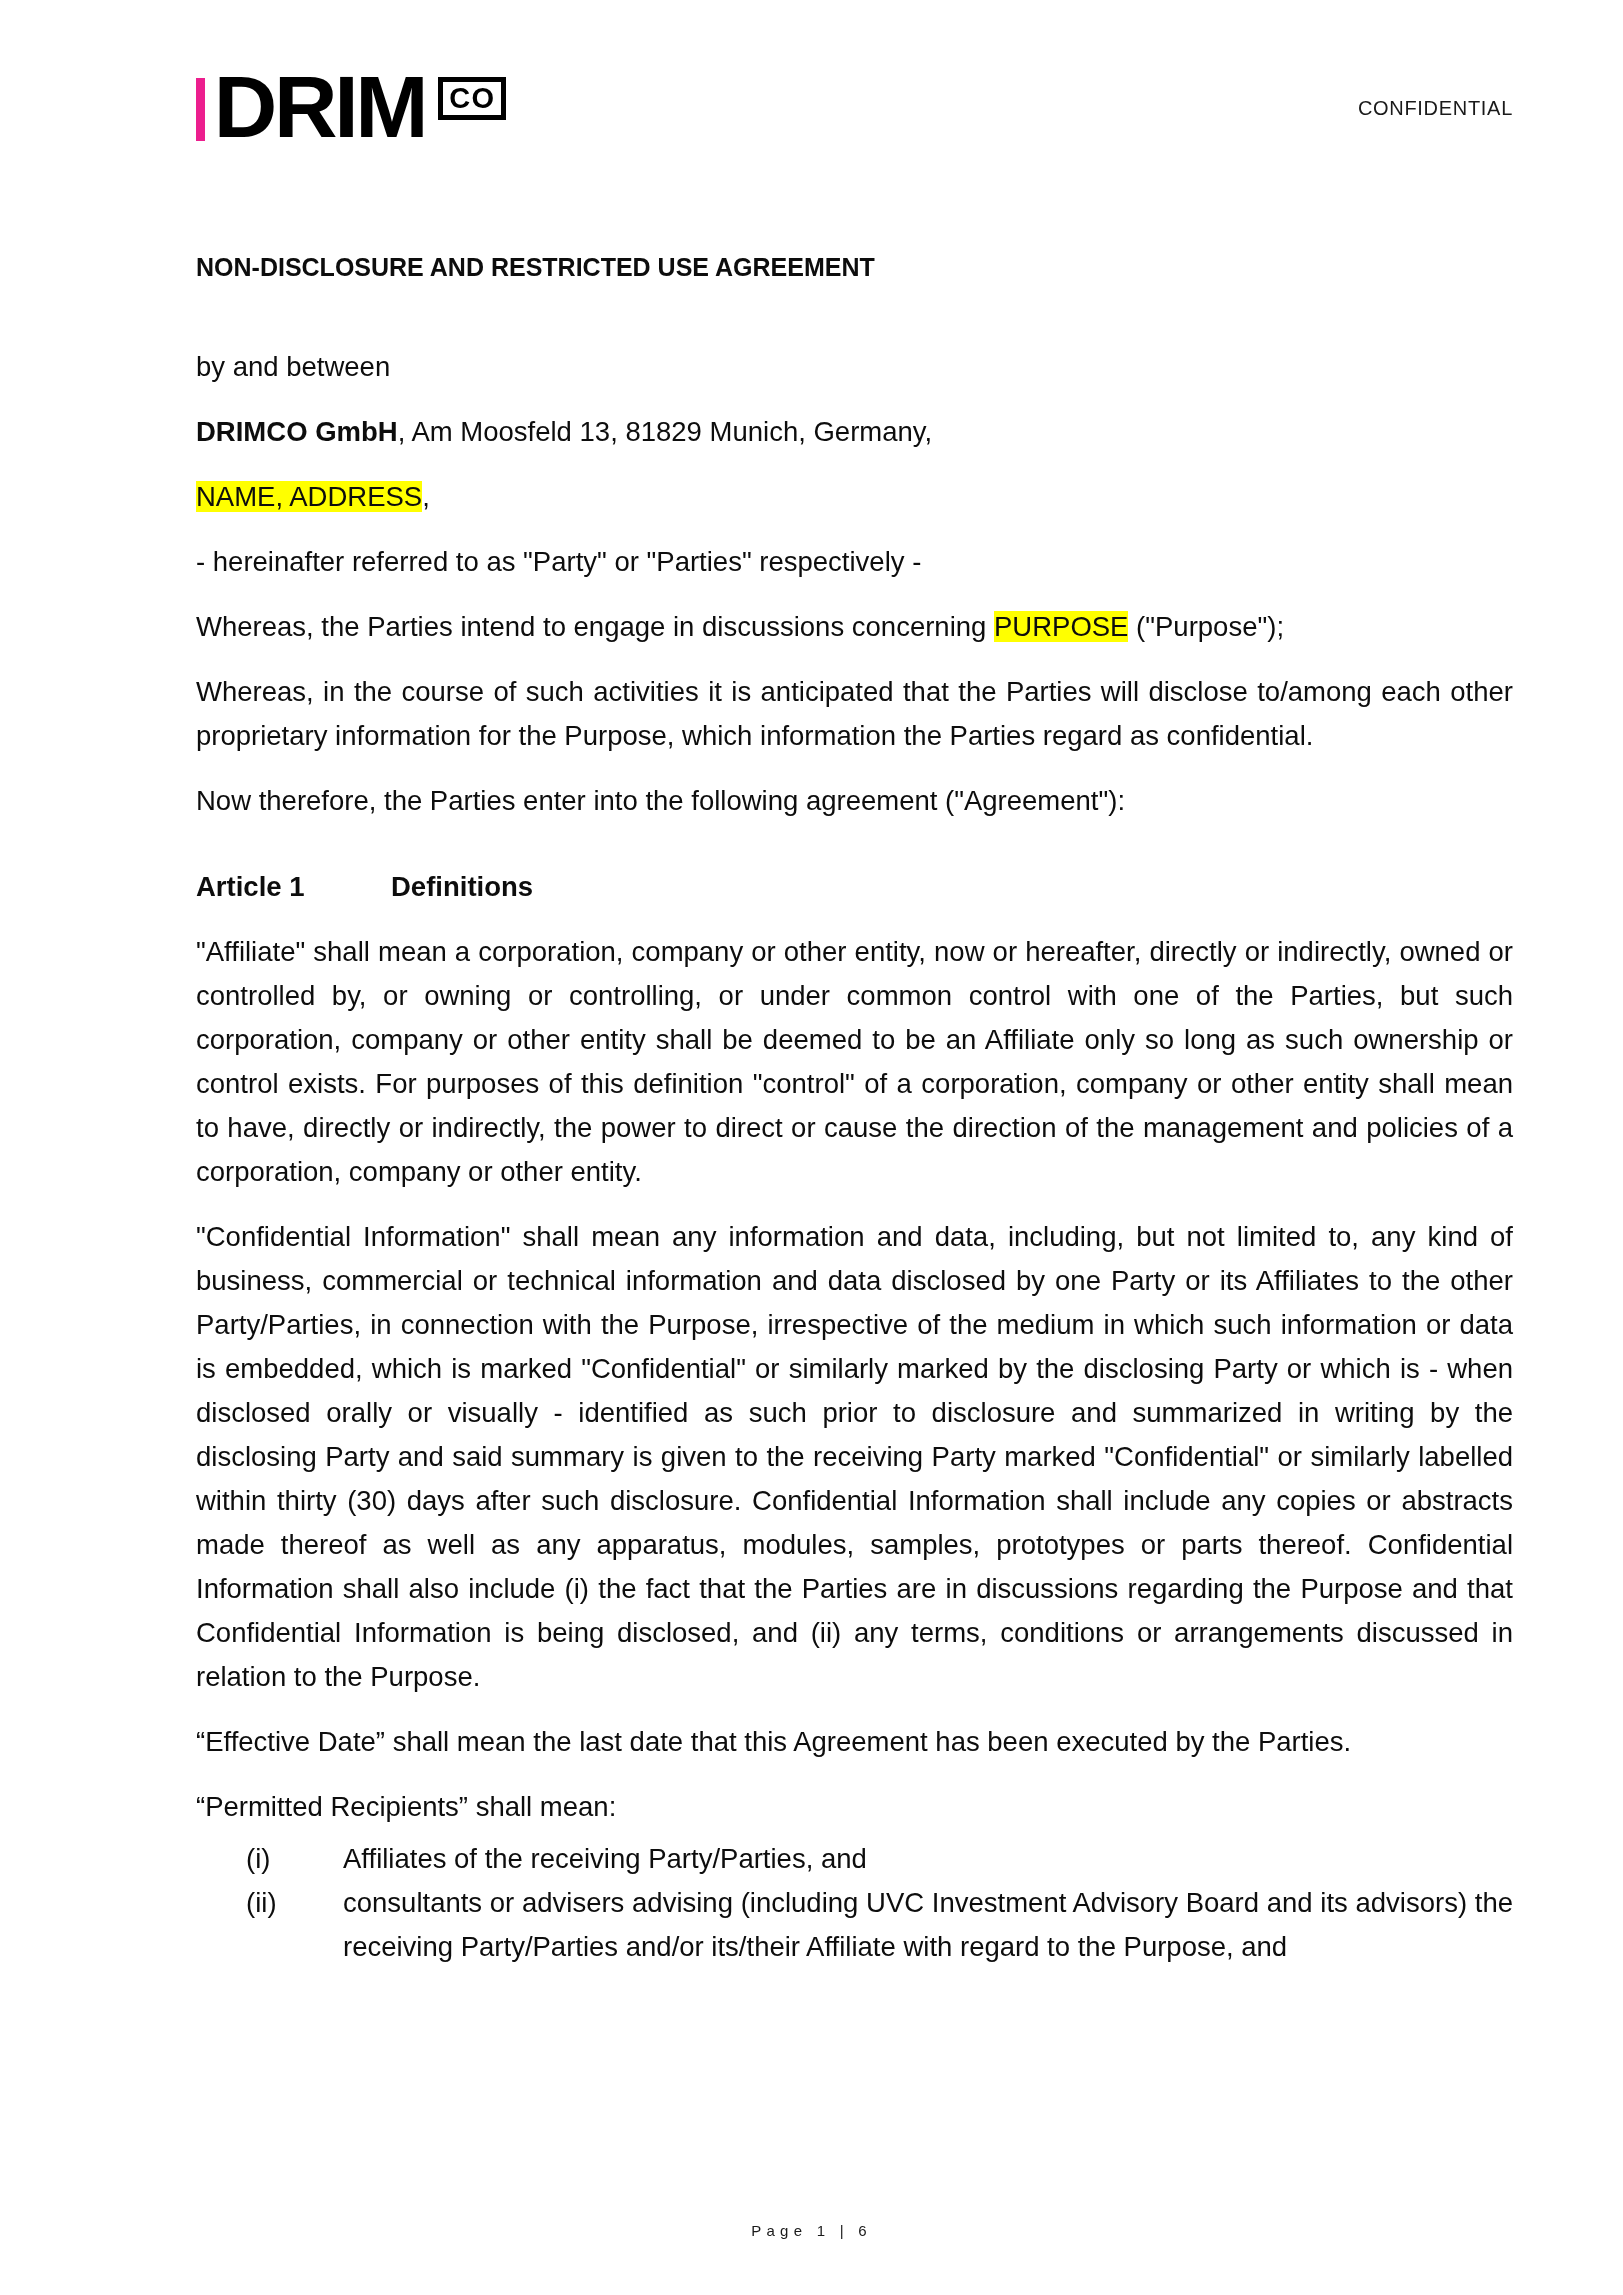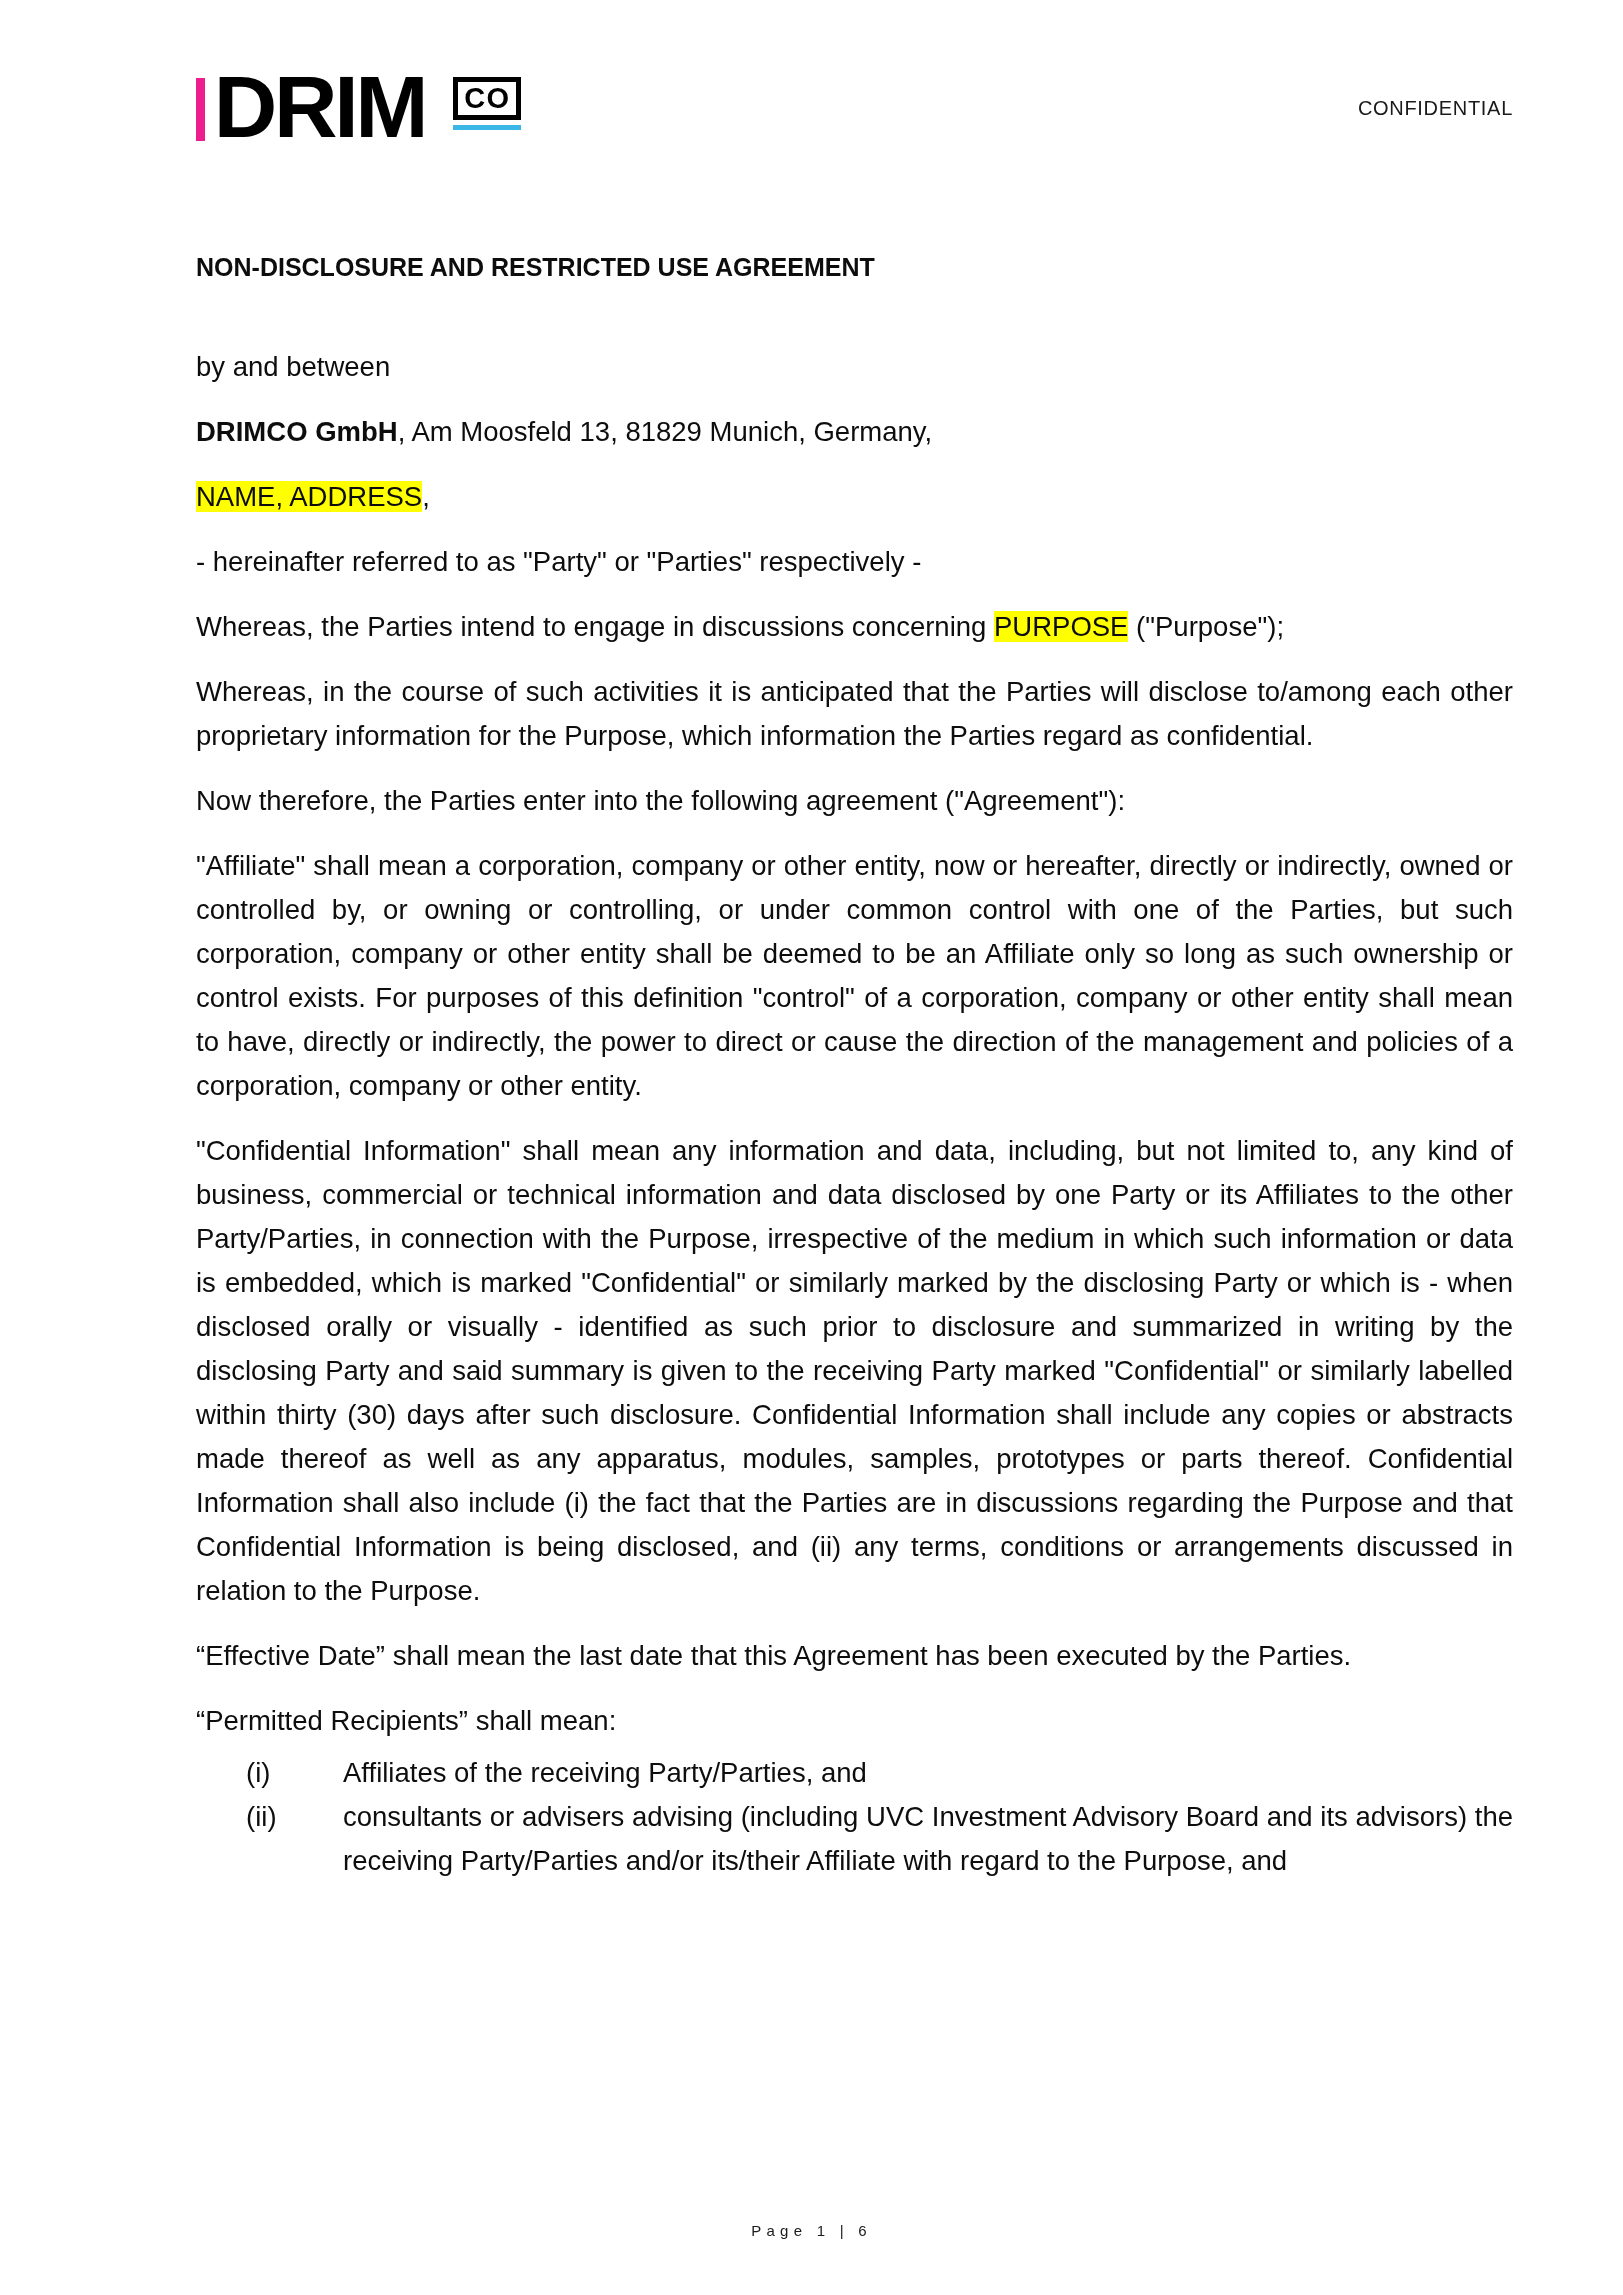--- a/index.html
+++ b/index.html
@@ -13,21 +13,21 @@
     color: #0d0d0d;
     padding: 73px 110px 0 196px;
     overflow: hidden;
   }
 
   
   .header { display: flex; justify-content: space-between; align-items: flex-start; }
   .logo { display: flex; align-items: flex-start; height: 82px; }
   .logo-bar { width: 9.2px; height: 63px; background: var(--pink, #EC1E8E); margin-right: 8.5px; margin-top: 5.2px; }
   .logo-main { font-size: 88px; font-weight: 800; letter-spacing: -3.3px; line-height: 68px; color: #000; }
-  .logo-co-wrap { display: flex; flex-direction: column; margin-left: 28px; margin-top: 3.9px; }
+  .logo-co-wrap { display: flex; flex-direction: column; margin-left: 13px; margin-top: 3.9px; align-items: center; }
   .logo-co { border: 5.2px solid #000; font-size: 29px; font-weight: 800; letter-spacing: 1.3px; padding: 2px 5.9px; color: #000; line-height: 1; }
   .logo-underline { height: 5.2px; background: var(--cyan, #3AB7E6); margin-top: 5.2px; }
   .confidential { font-size: 20px; letter-spacing: 0.7px; margin-top: 23.6px; color: #1a1a1a; }
 
   
   .title { font-size: 25px; font-weight: 700; margin-top: 98px; margin-bottom: 63px; }
   .doc p { font-size: 27.5px; line-height: 44px; margin-bottom: 21px; }
   .doc p.tight { margin-bottom: 7.9px; }
   .justify { text-align: justify; }
   strong { font-weight: 700; }
@@ -79,20 +79,21 @@
     <p><mark class="hl">NAME, ADDRESS</mark><span>,</span></p>
 
     <p>- hereinafter referred to as "Party" or "Parties" respectively -</p>
 
     <p><span>Whereas, the Parties intend to engage in discussions concerning </span><mark class="hl">PURPOSE</mark><span> ("Purpose");</span></p>
 
     <p class="justify">Whereas, in the course of such activities it is anticipated that the Parties will disclose to/among each other proprietary information for the Purpose, which information the Parties regard as confidential.</p>
 
     <p>Now therefore, the Parties enter into the following agreement ("Agreement"):</p>
 
+    <p class="article-heading"><span class="article-label">Article 1</span><span>Definitions</span></p>
 
     <p class="justify">"Affiliate" shall mean a corporation, company or other entity, now or hereafter, directly or indirectly, owned or controlled by, or owning or controlling, or under common control with one of the Parties, but such corporation, company or other entity shall be deemed to be an Affiliate only so long as such ownership or control exists. For purposes of this definition "control" of a corporation, company or other entity shall mean to have, directly or indirectly, the power to direct or cause the direction of the management and policies of a corporation, company or other entity.</p>
 
     <p class="justify">"Confidential Information" shall mean any information and data, including, but not limited to, any kind of business, commercial or technical information and data disclosed by one Party or its Affiliates to the other Party/Parties, in connection with the Purpose, irrespective of the medium in which such information or data is embedded, which is marked "Confidential" or similarly marked by the disclosing Party or which is - when disclosed orally or visually - identified as such prior to disclosure and summarized in writing by the disclosing Party and said summary is given to the receiving Party marked "Confidential" or similarly labelled within thirty (30) days after such disclosure. Confidential Information shall include any copies or abstracts made thereof as well as any apparatus, modules, samples, prototypes or parts thereof. Confidential Information shall also include (i) the fact that the Parties are in discussions regarding the Purpose and that Confidential Information is being disclosed, and (ii) any terms, conditions or arrangements discussed in relation to the Purpose.</p>
 
     <p>“Effective Date” shall mean the last date that this Agreement has been executed by the Parties.</p>
 
     <p class="tight">“Permitted Recipients” shall mean:</p>
 
     <div class="list">

